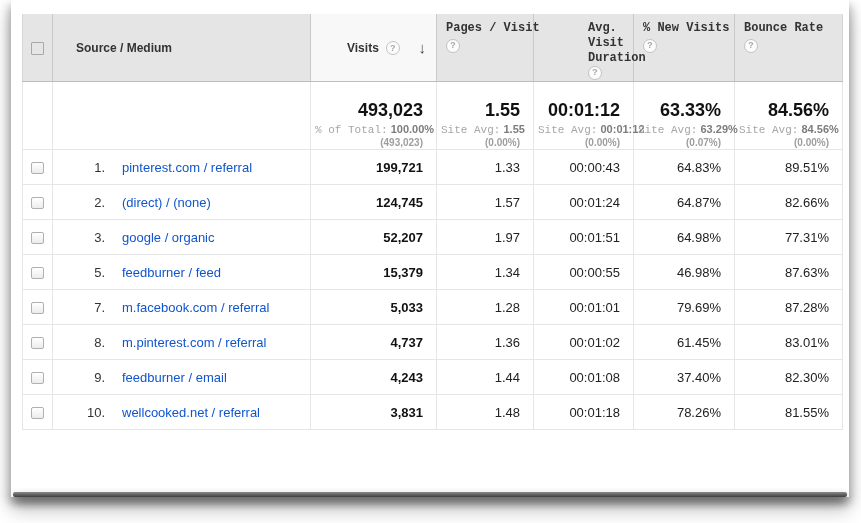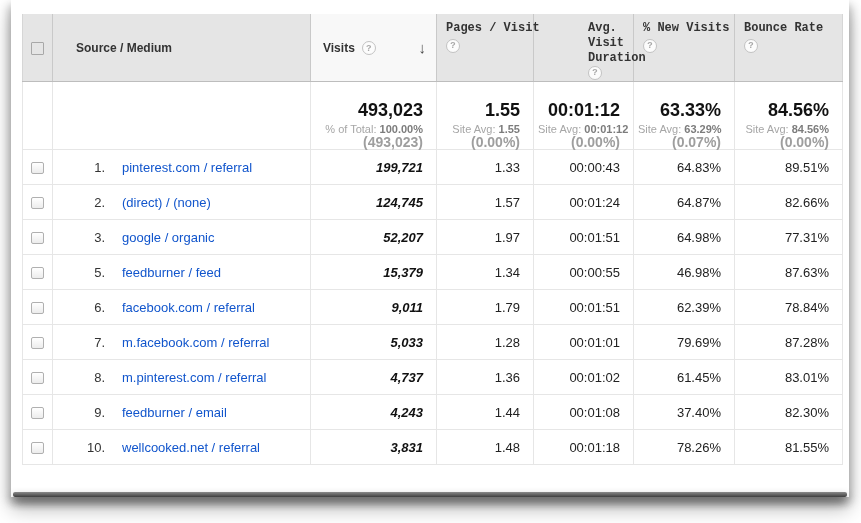--- a/index.html
+++ b/index.html
@@ -18,21 +18,21 @@
 
   
   thead th { height:48px; background:#e5e5e5; border:1px solid #c9c9c9; border-top:none;
     border-bottom:1px solid #bdbdbd; font-size:12px; font-weight:bold; color:#333;
     text-align:left; vertical-align:middle; }
   thead th.th-first { border-left:1px solid #d6d6d6; }
   thead th.th-last  { border-right:1px solid #d6d6d6; }
   th.th-check { text-align:center; }
   th.th-source { padding-left:23px; white-space:nowrap; }
   th.th-visits { background:#f8f8f8; padding:0 10px 0 12px; }
-  .visits-head { display:flex; align-items:center; }
+  .visits-head { display:flex; align-items:center;margin-left:24px; }
   .visits-head .q-icon { margin-left:7px; }
   .visits-head .spacer { flex:1; }
   .sort-arrow { font-size:15px; font-weight:bold; color:#4a4a4a; line-height:1; }
   th.th-metric { vertical-align:top; padding:7px 4px 0 9px;font-family:Liberation Mono, monospace; }
   .th-label { white-space:nowrap; line-height:15px; }
   .th-label.wrap { white-space:normal;margin-left:45px; }
   .q-row { margin-top:3px; }
   .q-icon { display:inline-block; width:14px; height:14px; border:1px solid #c2c2c2;
     border-radius:50%; background:#fcfcfc; color:#a8a8a8; font-size:9px; font-weight:bold;
     line-height:12px; text-align:center; vertical-align:middle; }
@@ -40,33 +40,33 @@
   
   .checkbox { display:inline-block; width:13px; height:12px; border:1px solid #b0b0b0;
     border-radius:2px; background:linear-gradient(#fff,#ececec); vertical-align:middle; }
   .header-checkbox { width:13px; height:13px; background:transparent; border-color:#a8a8a8; border-radius:1px; }
 
   
   tr.summary td { height:68px; border:1px solid #e6e6e6; vertical-align:top;
     text-align:right; padding:18px 13px 0 4px; background:#fff; }
   .sum-value { font-size:18px; font-weight:bold; color:#111; line-height:21px; }
   .sum-sub { font-size:11px; line-height:14px; margin-top:1px; white-space:nowrap; }
-  .sub-label { color:#a6a6a6; }
+  .sub-label { color:#a6a6a6;font-family:Liberation Mono, monospace; }
   .sub-strong { color:#7c7c7c; font-weight:bold; }
-  .sum-paren { font-size:14px; font-weight:bold; color:#9e9e9e; line-height:12px; }
+  .sum-paren { font-size:10px; font-weight:bold; color:#9e9e9e; line-height:12px; }
 
   
   tr.data-row td { height:35px; border:1px solid #e6e6e6; vertical-align:middle;
     font-size:13px; color:#222; background:#fff; }
   td.cell-check { text-align:center; }
   td.cell-source { white-space:nowrap; overflow:hidden; }
   .row-index { display:inline-block; width:52px; text-align:right; color:#333; }
   .source-link { color:#1155cc; text-decoration:none; margin-left:17px; cursor:pointer; }
   td.cell-num { text-align:right; padding-right:13px; }
-  td.cell-num.visits { font-weight:bold; color:#111;font-style:italic; }
+  td.cell-num.visits { font-weight:bold; color:#111; }
 </style>
 </head>
 <body>
 
 <div class="stage">
   <div class="card">
 
     <table class="report">
       <colgroup>
         <col style="width:30px">
@@ -196,33 +196,20 @@
             <td class="cell-source">
               <span class="row-index">5.</span><a class="source-link">feedburner / feed</a>
             </td>
             <td class="cell-num visits">15,379</td>
             <td class="cell-num">1.34</td>
             <td class="cell-num">00:00:55</td>
             <td class="cell-num">46.98%</td>
             <td class="cell-num">87.63%</td>
           </tr>
 
-          <tr class="data-row">
-            <td class="cell-check">
-              <span class="checkbox"></span>
-            </td>
-            <td class="cell-source">
-              <span class="row-index">6.</span><a class="source-link">facebook.com / referral</a>
-            </td>
-            <td class="cell-num visits">9,011</td>
-            <td class="cell-num">1.79</td>
-            <td class="cell-num">00:01:51</td>
-            <td class="cell-num">62.39%</td>
-            <td class="cell-num">78.84%</td>
-          </tr>
 
           <tr class="data-row">
             <td class="cell-check">
               <span class="checkbox"></span>
             </td>
             <td class="cell-source">
               <span class="row-index">7.</span><a class="source-link">m.facebook.com / referral</a>
             </td>
             <td class="cell-num visits">5,033</td>
             <td class="cell-num">1.28</td>

